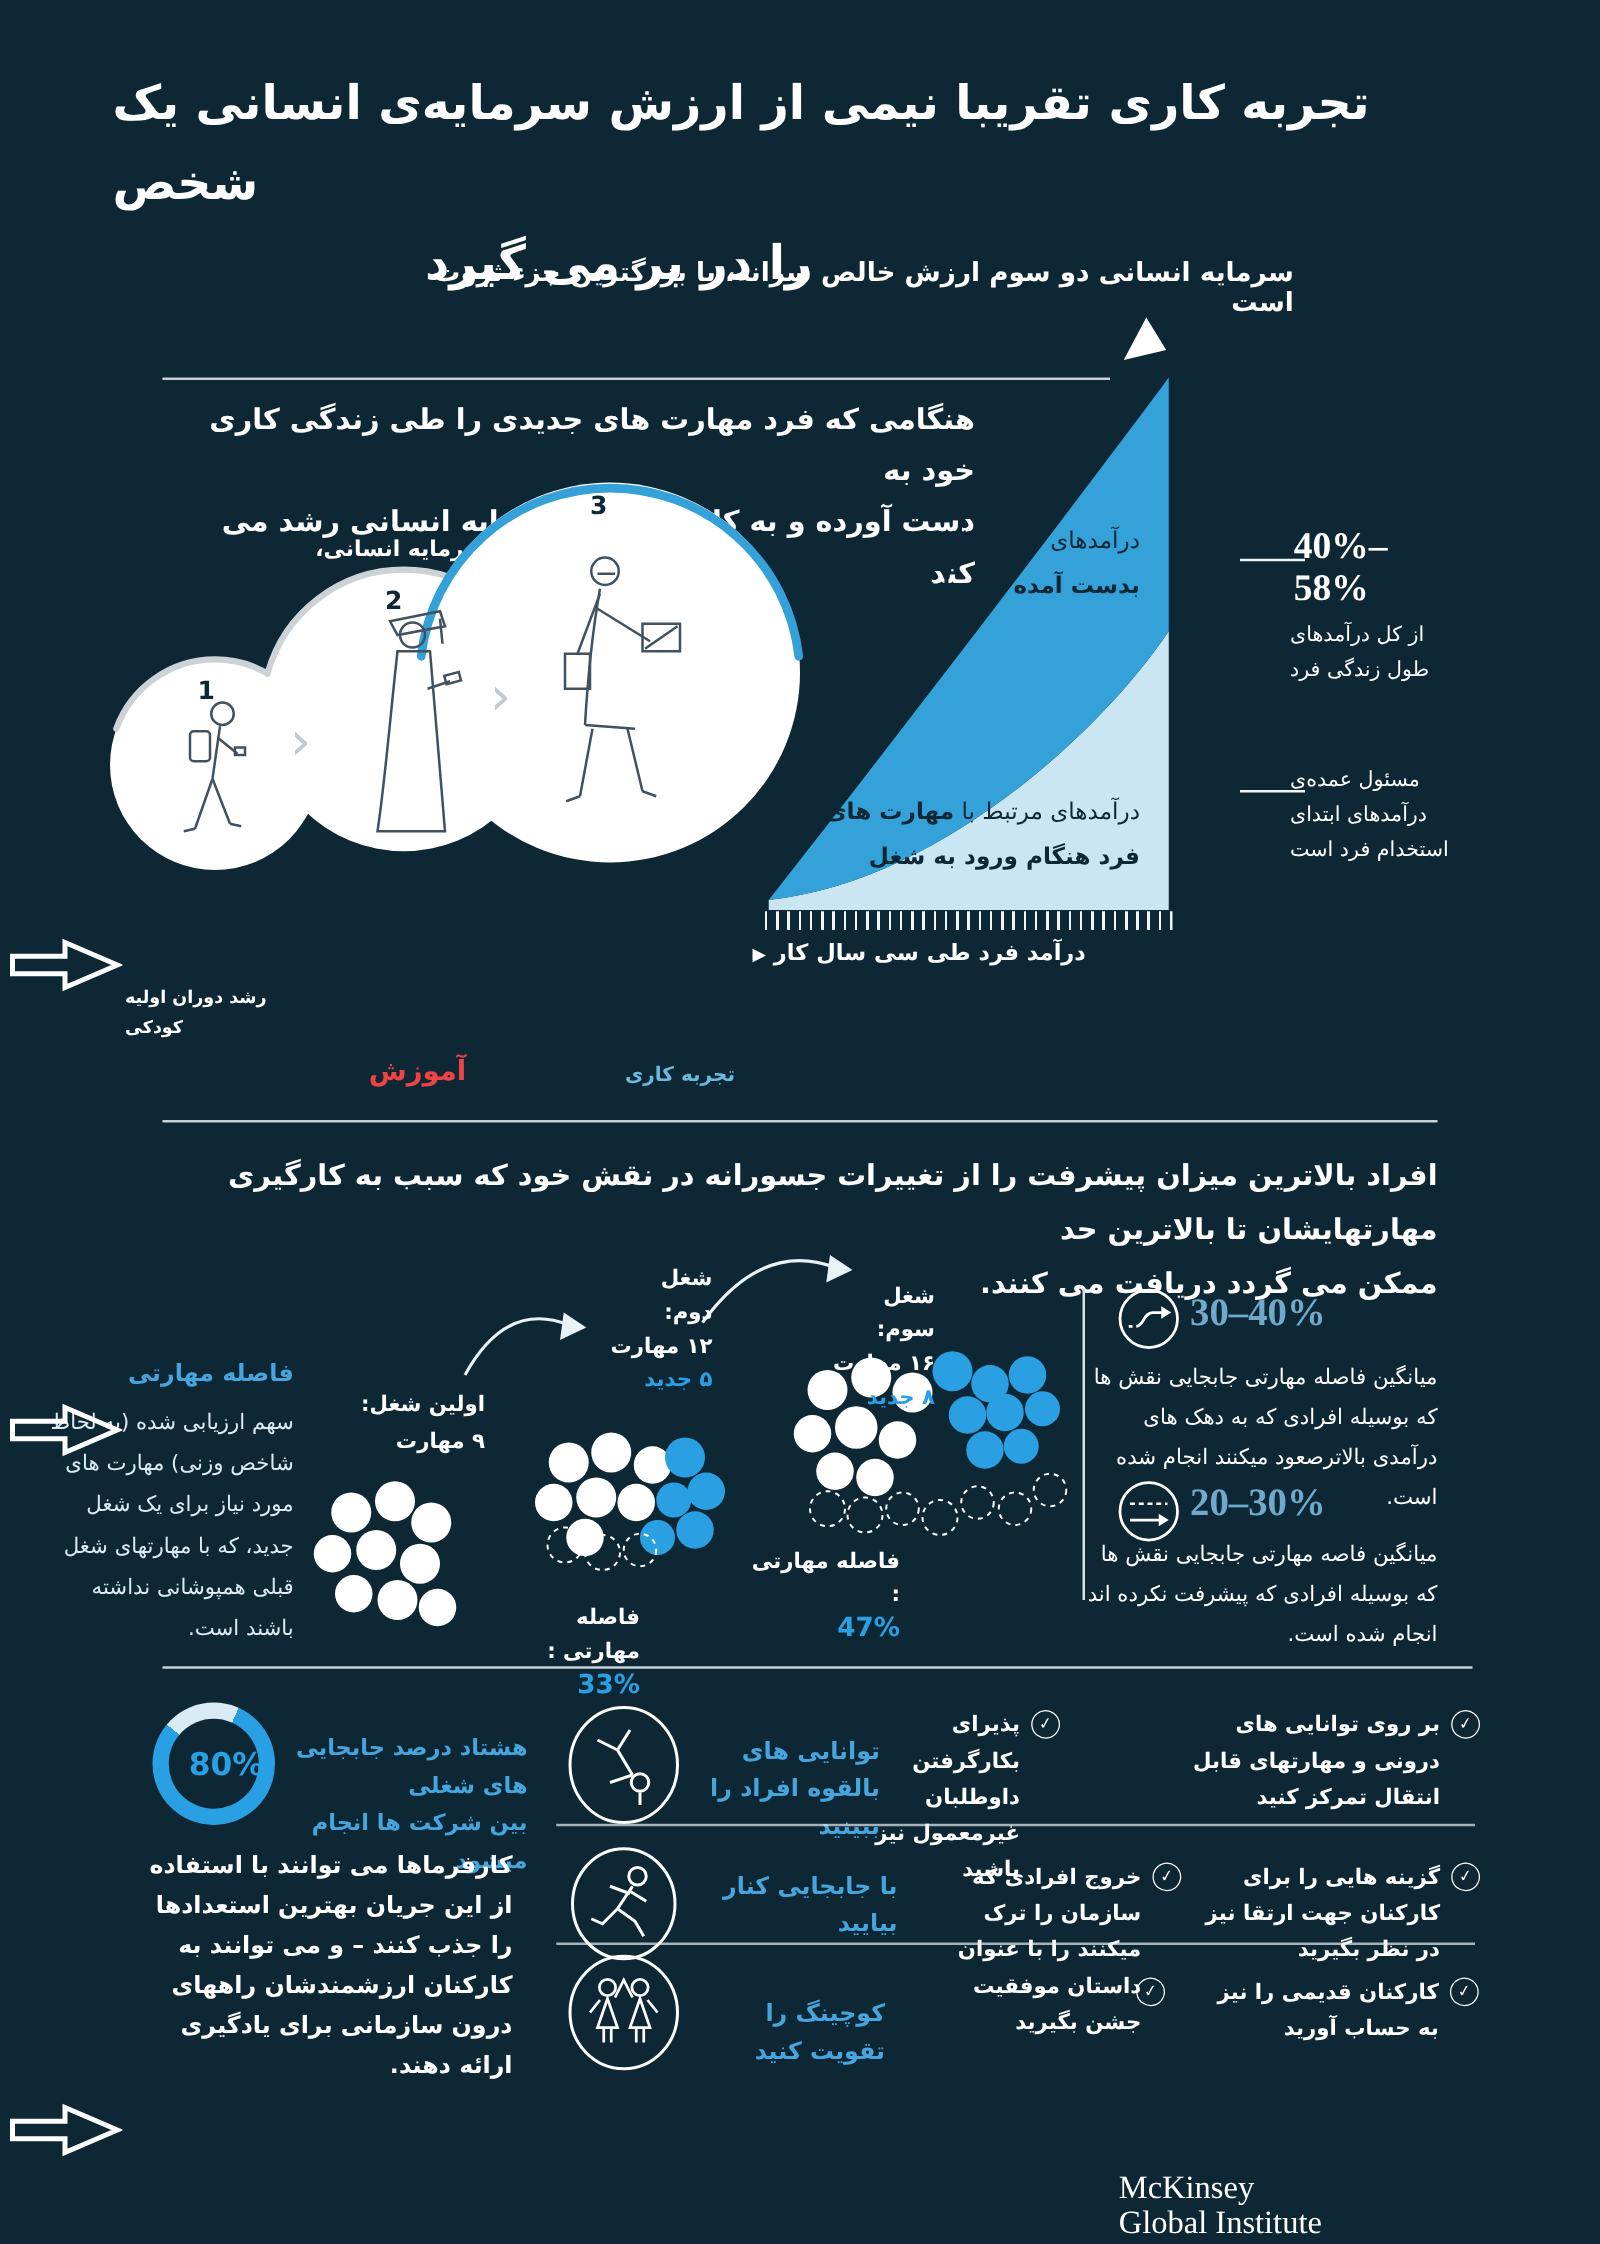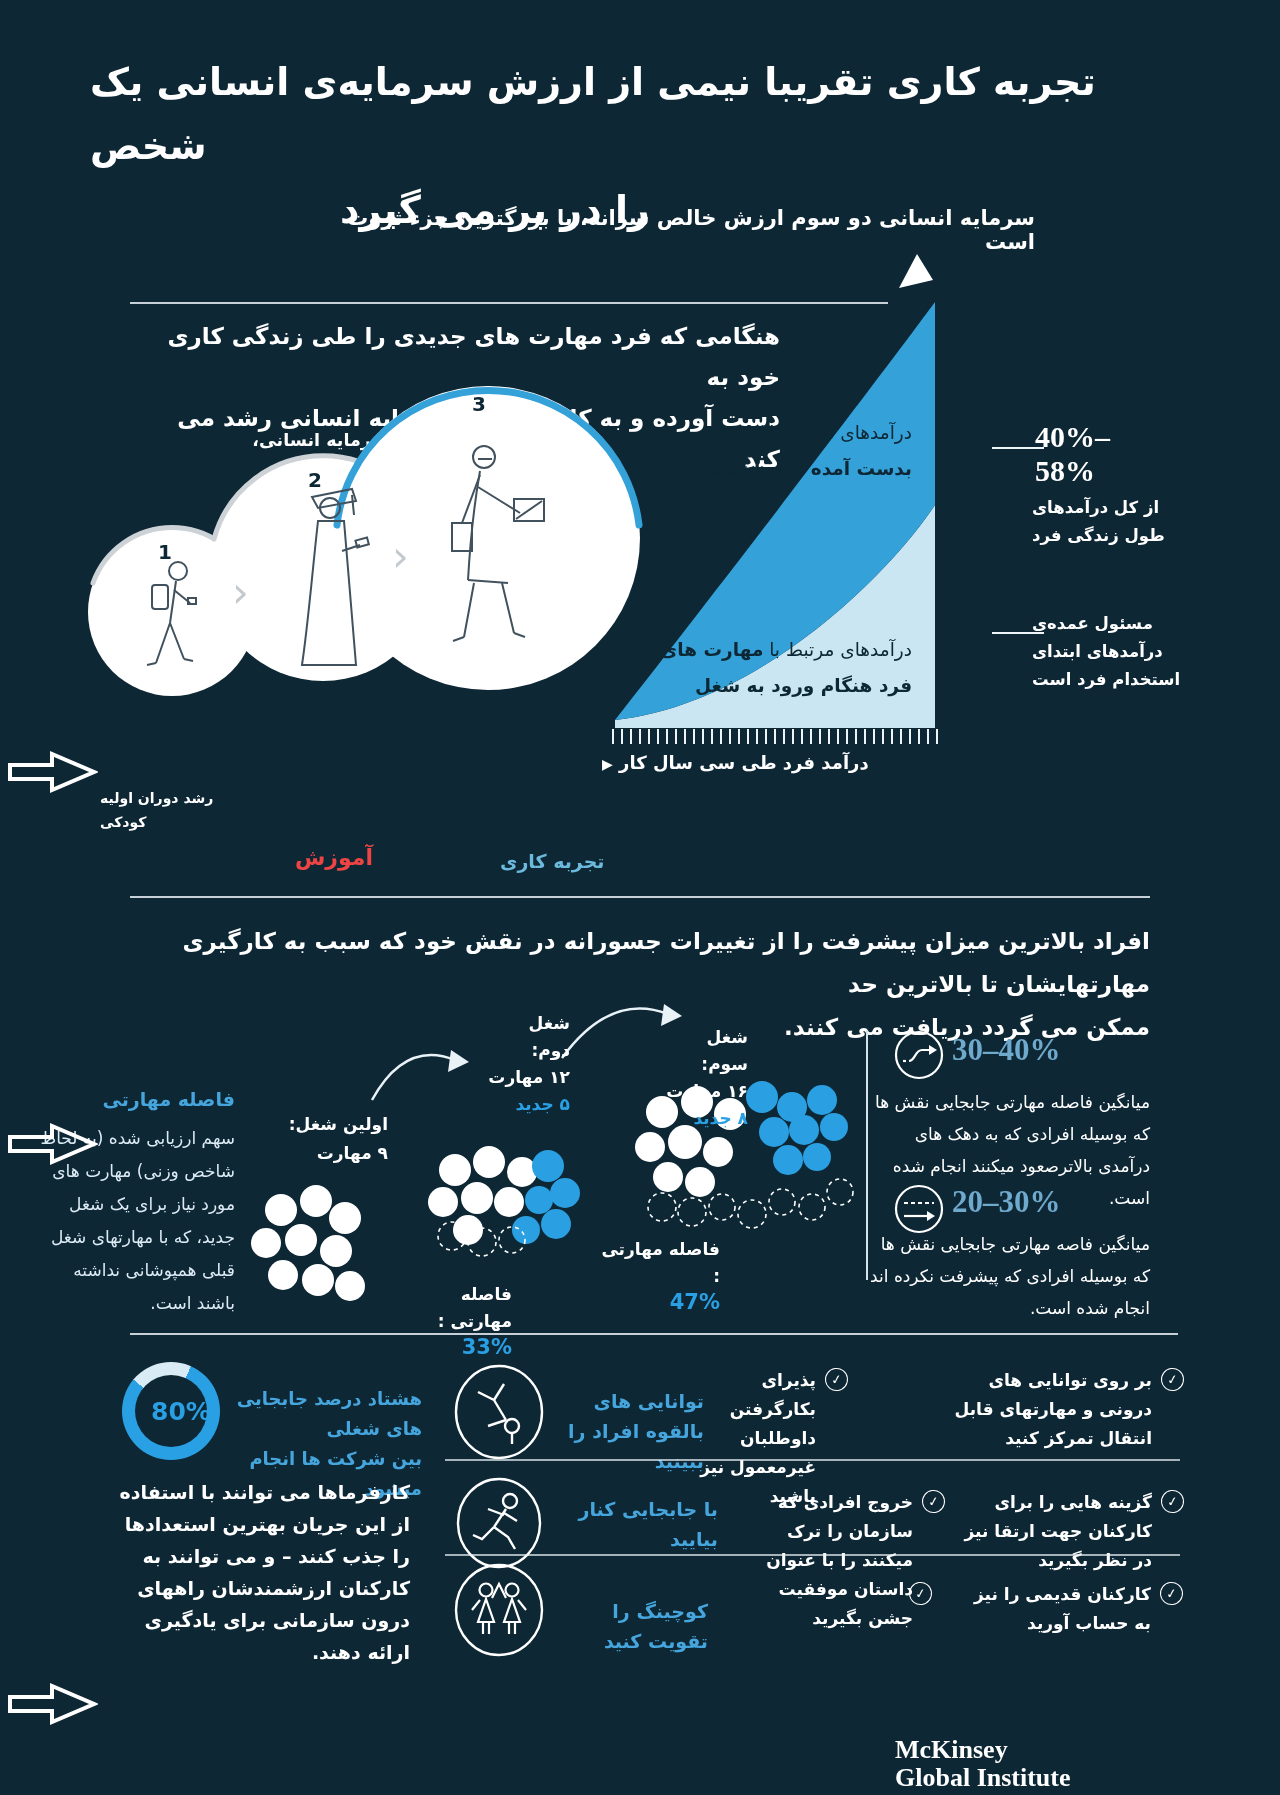--- a/index.html
+++ b/index.html
@@ -2,21 +2,21 @@
 <html lang="fa"><head>
 <meta charset="utf-8">
 <style>
   html,body{margin:0;padding:0;background:#0d2734;}
   .page{position:relative;width:1280px;height:1795px;background:#0d2734;overflow:hidden;
         font-family:"DejaVu Sans",sans-serif;color:#ffffff;}
   .abs{position:absolute;}
   .rtl{direction:rtl;}
   .ltr{direction:ltr;}
   .right{text-align:right;}
-  .left{text-align:left;font-weight:bold;}
+  .left{text-align:left;}
   .center{text-align:left;}
   .bold{font-weight:bold;}
   .serif{font-family:"Liberation Serif","DejaVu Serif",serif;}
   .accent{color:#45a5dc;}
   .bright{color:#2aa0e4;}
   .green{color:#ef4444;}
   .lblue{color:#6cb9de;}
   .navy{color:#0d2734;}
   .pale{color:#dcebf4;}
   .hline{background:#e8eff3;opacity:.85;height:1.5px;}
@@ -148,21 +148,21 @@
   </div>
 
   <div class="abs ticks" style="left:612px;top:729px;width:326px;z-index:3;"></div>
   <div class="abs rtl center bold" style="left:602px;top:752px;width:340px;font-size:18px;z-index:3;">
     <span>درآمد فرد طی سی سال کار</span>
     <span style="font-size:14px;">▶</span>
   </div>
 
   <div class="abs rtl center bold" style="left:100px;top:786px;width:150px;font-size:14px;line-height:24px;">رشد دوران اولیه کودکی</div>
   <div class="abs rtl center bold green" style="left:295px;top:845px;width:100px;font-size:22px;">آموزش</div>
-  <div class="abs rtl center bold lblue" style="left:500px;top:850px;width:120px;font-size:19px;">تجربه کاری</div>
+  <div class="abs rtl center bold lblue" style="left:500px;top:850px;width:120px;font-size:16px;">تجربه کاری</div>
 
   <svg class="abs" style="left:6px;top:750px;" width="92" height="44" viewBox="0 0 92 44">
     <path d="M4 15 H46 V4 L88 22 L46 40 V29 H4 Z" fill="none" stroke="#ffffff" stroke-width="4"></path>
   </svg>
 
   <div class="abs hline" style="left:130px;top:896px;width:1020px;"></div>
 
   <div class="abs rtl right bold" style="left:150px;top:920px;width:1000px;font-size:23px;line-height:43px;">
     <div>افراد بالاترین میزان پیشرفت را از تغییرات جسورانه در نقش خود که سبب به کارگیری مهارتهایشان تا بالاترین حد</div>
     <div>ممکن می گردد دریافت می کنند.</div>

